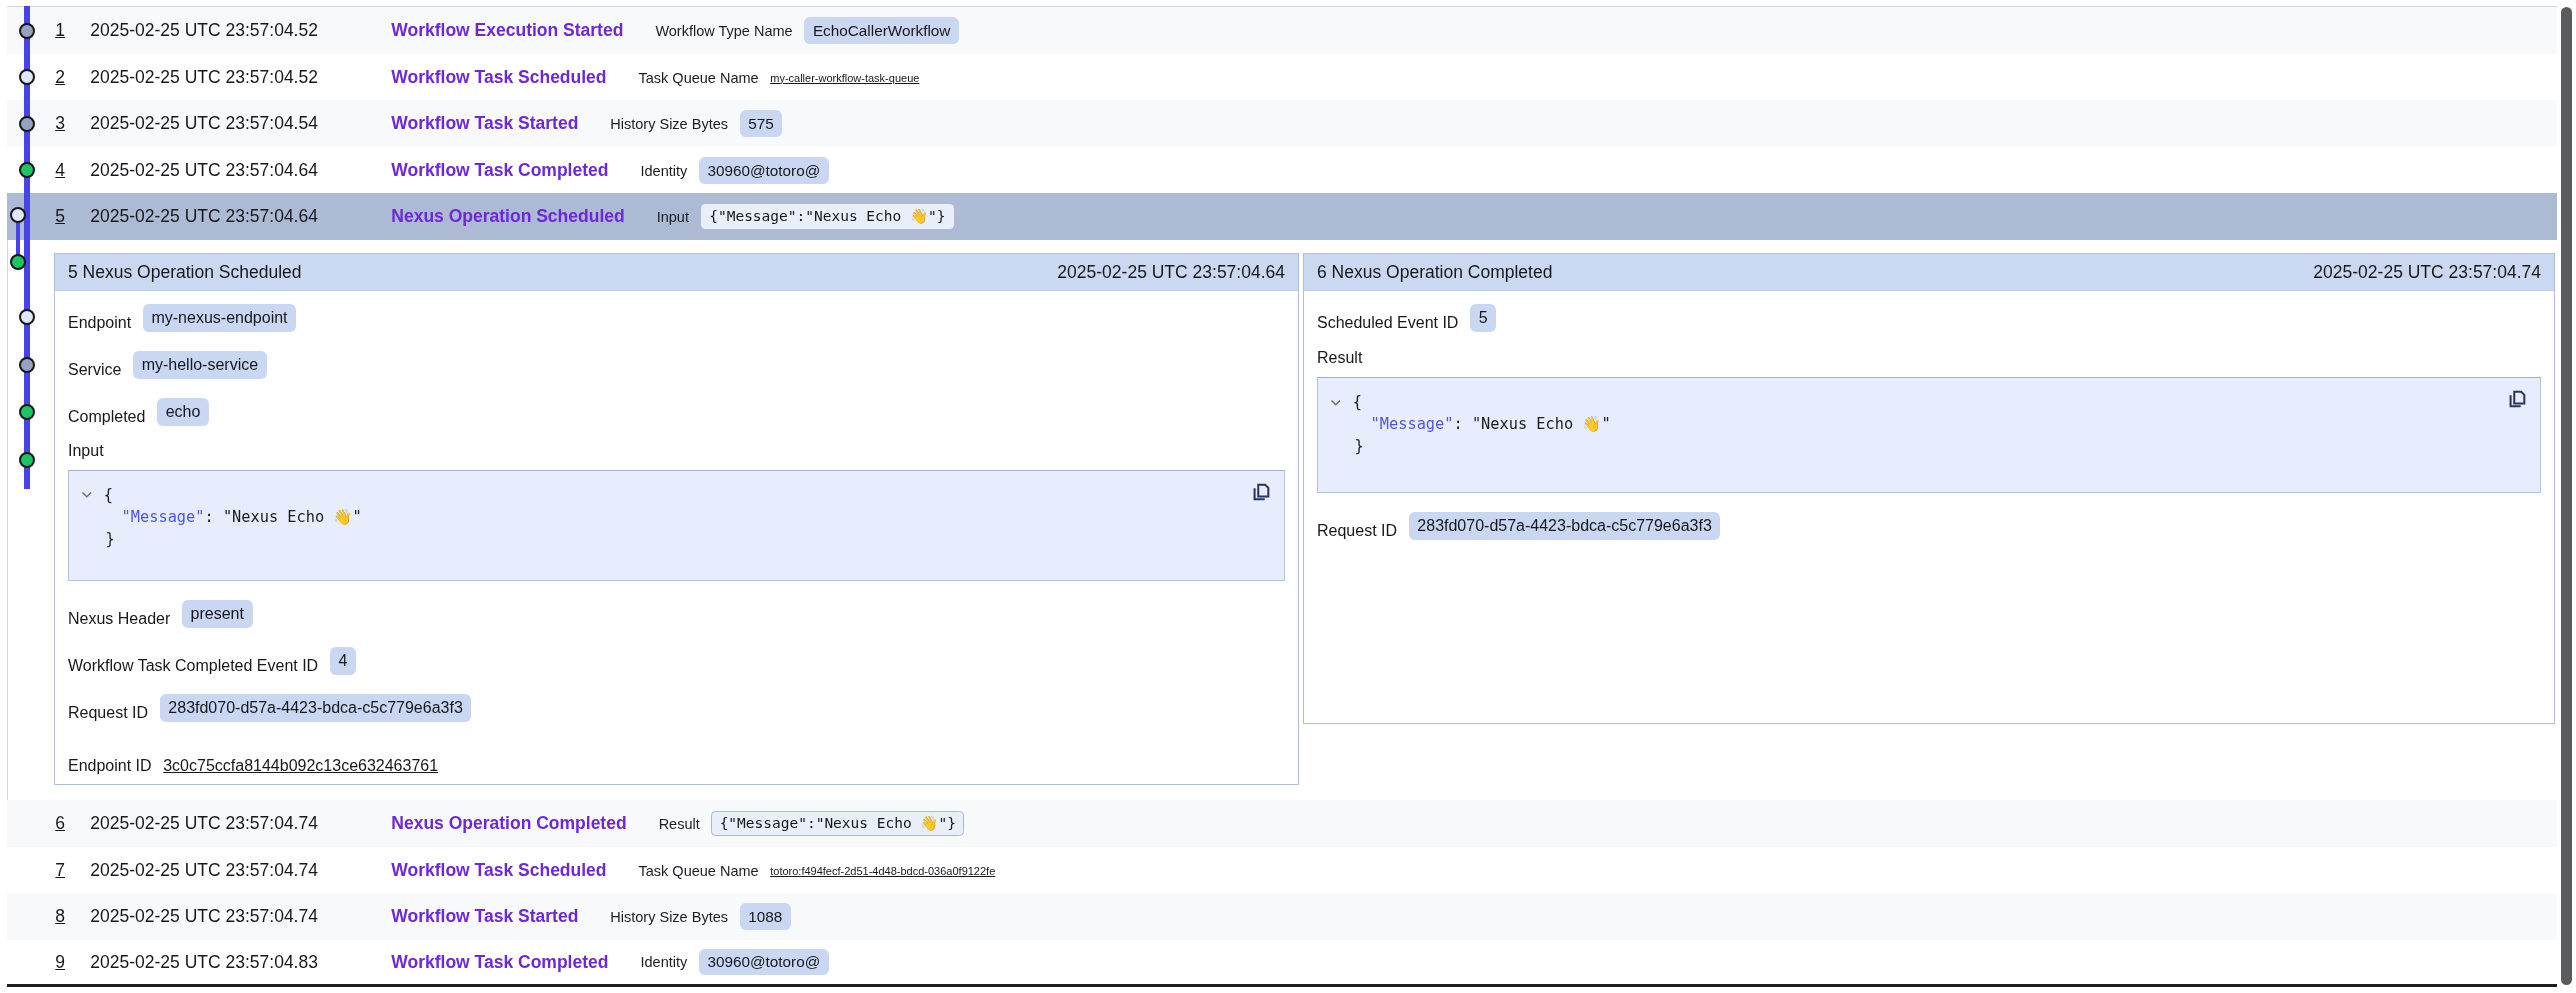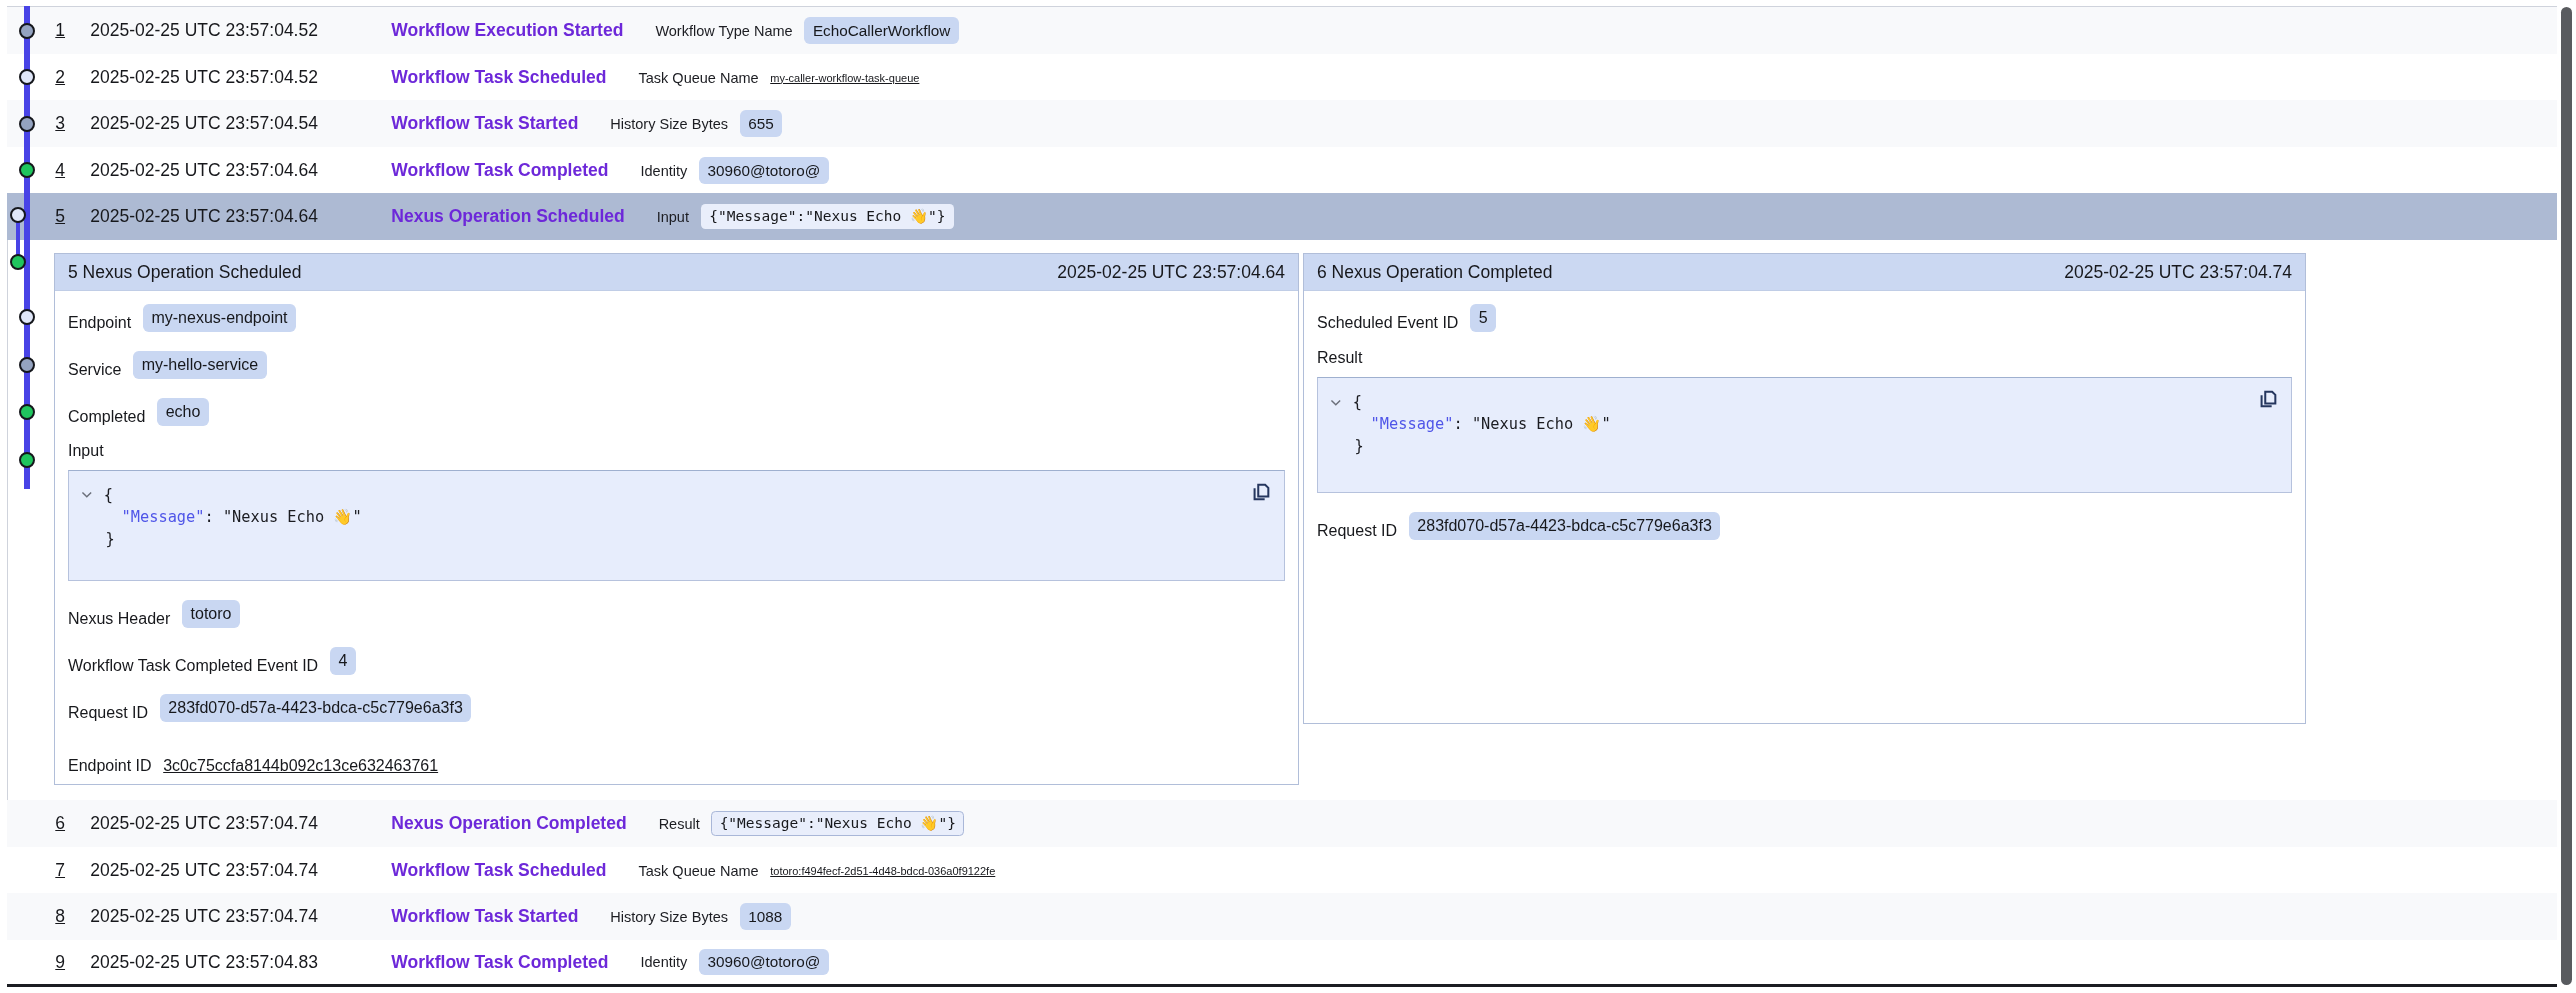--- a/index.html
+++ b/index.html
@@ -31,21 +31,21 @@
   .dlabel{margin-left:32px;font-size:14.5px;color:#1c1d22;white-space:nowrap;}
   .dval{margin-left:11.6px;white-space:nowrap;}
   .chip{display:inline-flex;align-items:center;background:#c9d7f2;border-radius:5.8px;padding:4.4px 8.7px;font-size:15.3px;}
   .codechip{display:inline-flex;align-items:center;background:#e9eefb;border-radius:4.4px;padding:4.4px 8.7px;font-family:"DejaVu Sans Mono",monospace;font-size:14.5px;}
   .codechip.bordered{border:1.5px solid #a9b7d8;padding:2.9px 7.3px;}
   .rlink{font-size:11px;color:#17181c;text-decoration:underline;}
 
   
   .panel{position:absolute;top:253px;background:#fff;border:0.7px solid #b1bed9;box-sizing:border-box;z-index:1;}
   .panel-left{left:54px;width:1245px;height:532px;}
-  .panel-right{left:1303px;width:1003px;height:471px;}
+  .panel-right{left:1303px;width:1252px;height:471px;}
   .phead{height:36px;background:#cbd8f2;display:flex;align-items:center;justify-content:space-between;padding:0 13px;border-bottom:0.7px solid #c0cde6;}
   .ptitle,.ptime{font-size:17.5px;color:#17181c;}
   .pbody{padding:10.2px 13px 0 13px;display:flex;flex-direction:column;align-items:flex-start;}
   .field{display:flex;align-items:flex-end;gap:11.6px;height:31px;margin-bottom:16px;}
   .flabel{font-size:16px;color:#17181c;white-space:nowrap;}
   .fchip{display:inline-flex;align-items:center;background:#c9d7f2;border-radius:5.8px;padding:5.1px 8.7px;font-size:16px;}
   .flink{font-size:16px;color:#17181c;text-decoration:underline;}
   .lbl-block{font-size:16px;margin:0 0 8.7px 0;height:20.4px;display:flex;align-items:center;}
   .lbl-input{margin-top:-1.5px;} .lbl-result{margin-top:0px;}
 
@@ -99,21 +99,21 @@
     <span class="time">2025-02-25 UTC 23:57:04.52</span>
     <span class="ename">Workflow Task Scheduled</span>
     <span class="dlabel">Task Queue Name</span>
     <a class="dval rlink">my-caller-workflow-task-queue</a>
   </div>
   <div class="event-row r3 row-alt">
     <a class="num">3</a>
     <span class="time">2025-02-25 UTC 23:57:04.54</span>
     <span class="ename">Workflow Task Started</span>
     <span class="dlabel">History Size Bytes</span>
-    <span class="dval chip">655</span>
+    <span class="dval chip">575</span>
   </div>
   <div class="event-row r4 row-white">
     <a class="num">4</a>
     <span class="time">2025-02-25 UTC 23:57:04.64</span>
     <span class="ename">Workflow Task Completed</span>
     <span class="dlabel">Identity</span>
     <span class="dval chip">30960@totoro@</span>
   </div>
   <div class="event-row r5 row-selected">
     <a class="num">5</a>
@@ -154,21 +154,21 @@
         <div class="cline cline3"><span>}</span></div>
         <button class="copy-btn" title="">
           <svg width="22" height="22" viewBox="0 0 24 24" fill="none" stroke="#25365e" stroke-width="2.2">
             <path d="M9 4 h7.5 L20 7.5 V17 H9 Z"></path>
             <path d="M5 8 v12 h11"></path>
           </svg>
         </button>
       </div>
       <div class="field">
         <span class="flabel">Nexus Header</span>
-        <span class="fchip">totoro</span>
+        <span class="fchip">present</span>
       </div>
       <div class="field">
         <span class="flabel">Workflow Task Completed Event ID</span>
         <span class="fchip">4</span>
       </div>
       <div class="field">
         <span class="flabel">Request ID</span>
         <span class="fchip">283fd070-d57a-4423-bdca-c5c779e6a3f3</span>
       </div>
       <div class="field gap30">

